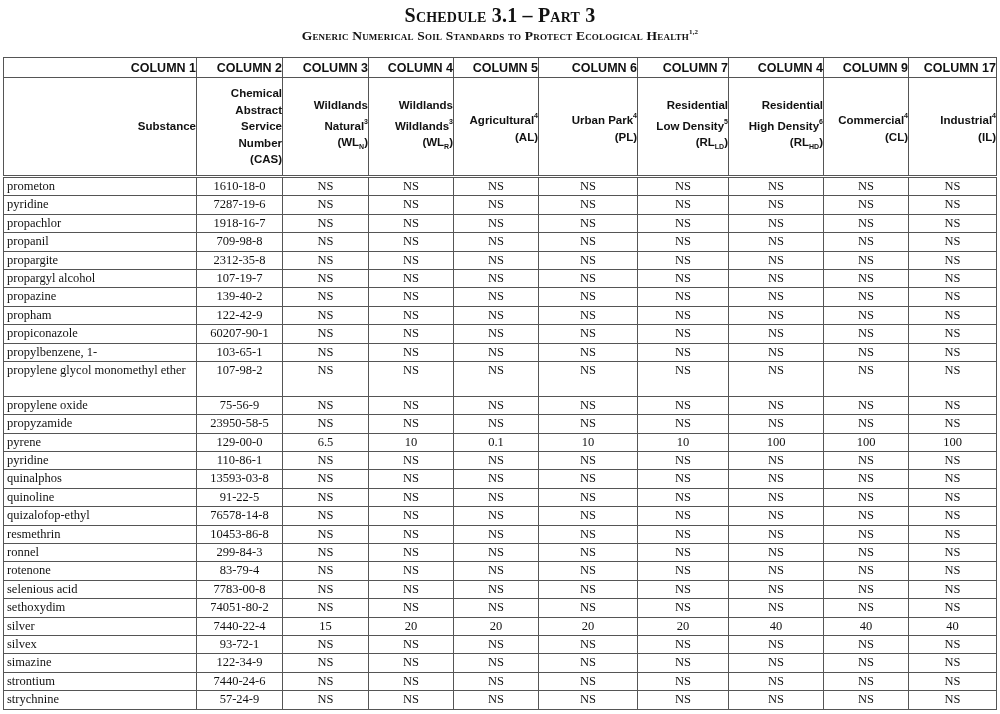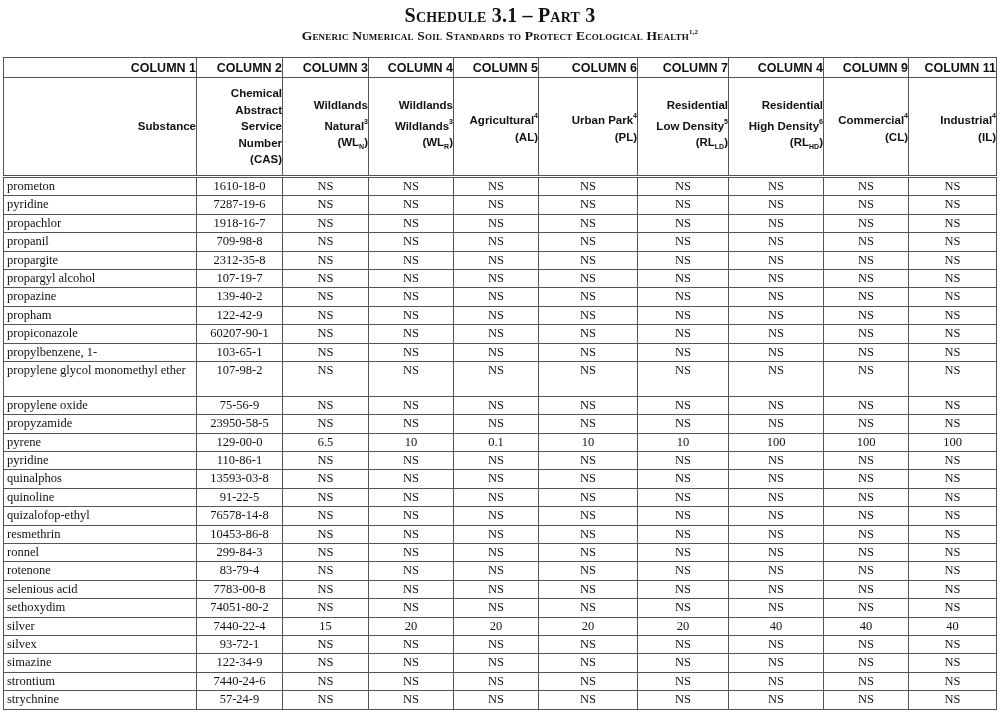--- a/index.html
+++ b/index.html
@@ -62,21 +62,21 @@
     <tr id="colnum-row">
         <th class="colnum">COLUMN 1</th>
         <th class="colnum">COLUMN 2</th>
         <th class="colnum">COLUMN 3</th>
         <th class="colnum">COLUMN 4</th>
         <th class="colnum">COLUMN 5</th>
         <th class="colnum">COLUMN 6</th>
         <th class="colnum">COLUMN 7</th>
         <th class="colnum">COLUMN 4</th>
         <th class="colnum">COLUMN 9</th>
-        <th class="colnum">COLUMN 11</th>
+        <th class="colnum">COLUMN 17</th>
       </tr>
     <tr id="colhead-row">
         <th class="colhead">
           <span class="lbl"><span>Substance</span></span>
         </th>
         <th class="colhead">
           <span class="lbl"><span>Chemical</span></span>
           <span class="lbl"><span>Abstract</span></span>
           <span class="lbl"><span>Service</span></span>
           <span class="lbl"><span>Number</span></span>

